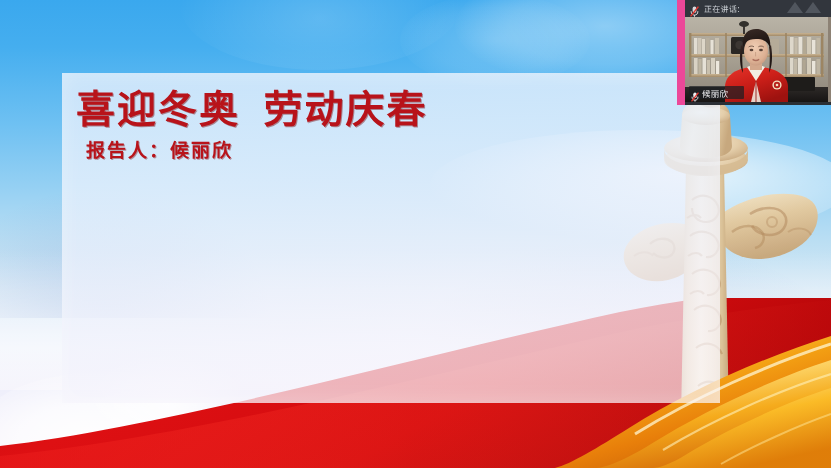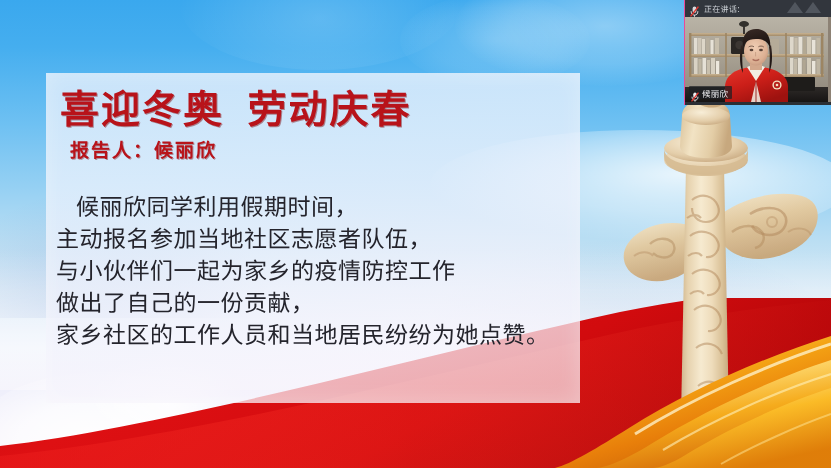--- a/index.html
+++ b/index.html
@@ -159,29 +159,30 @@
   .gold-ribbon {
     position: absolute;
     right: 0; bottom: 0;
     width: 330px; height: 150px;
     pointer-events: none;
   }
 
   
   .slide-panel {
     position: absolute;
-    left: 46px; top: 73px;
-    width: 534px; height: 330px;
+    left: 62px; top: 73px;
+    width: 658px; height: 330px;
     background: linear-gradient(170deg,
       rgba(226,238,252,.82) 0%,
       rgba(232,241,253,.80) 28%,
       rgba(240,242,252,.76) 58%,
       rgba(247,244,252,.72) 82%,
       rgba(250,247,253,.66) 100%);
     box-shadow: 0 0 22px rgba(255,255,255,.30) inset;
+    text-align: center;
   }
 
   .slide-title {
     position: absolute;
     left: 14px; top: 5px;
     font-family: "Liberation Serif", "DejaVu Serif", serif;
     font-weight: bold;
     font-size: 39px;
     letter-spacing: 2px;
     color: #b8131a;
@@ -213,21 +214,21 @@
   }
   .slide-body .line { white-space: pre; }
   .slide-body .line.indent { padding-left: 20px; }
 
   
   .video-panel {
     position: absolute;
     right: 0; top: 0;
     width: 146px; height: 105px;
     background: #2b2f35;
-    border-left: 1px solid #ec4899;
+    border-left: 8px solid #ec4899;
   }
 
   .video-header {
     position: relative;
     height: 17px;
     background: #32363d;
     display: flex;
     align-items: center;
     padding-left: 5px;
     box-sizing: border-box;
@@ -265,21 +266,21 @@
     overflow: hidden;
     background: #8d8275;
   }
 
   .name-badge {
     position: absolute;
     left: 4px; bottom: 3px;
     height: 13px;
     display: flex;
     align-items: center;
-    padding: 0 4px 0 2px;
+    padding: 0 16px 0 2px;
     background: rgba(28,30,34,.72);
     border-radius: 1px;
   }
   .nb-mic {
     width: 8px; height: 10px;
     margin-right: 3px;
     flex: 0 0 auto;
   }
   .nb-text {
     font-size: 8.5px;
@@ -431,27 +432,20 @@
     <path d="M330,26 C268,46 192,80 134,116" fill="none" stroke="#fff6d2" stroke-width="3" opacity=".75"></path>
     <path d="M330,56 C278,72 212,102 162,132" fill="none" stroke="#fff2bd" stroke-width="2.2" opacity=".6"></path>
     <path d="M330,96 C296,108 252,128 220,146" fill="none" stroke="#ffe79a" stroke-width="2" opacity=".5"></path>
   </svg>
 
   <div class="slide-panel">
     <div class="slide-title">喜迎冬奥  劳动庆春</div>
 
     <div class="slide-subtitle">报告人：候丽欣</div>
 
-    <div class="slide-body">
-      <div class="line indent">候丽欣同学利用假期时间，</div>
-      <div class="line">主动报名参加当地社区志愿者队伍，</div>
-      <div class="line">与小伙伴们一起为家乡的疫情防控工作</div>
-      <div class="line">做出了自己的一份贡献，</div>
-      <div class="line">家乡社区的工作人员和当地居民纷纷为她点赞。</div>
-    </div>
   </div>
 
   <div class="video-panel">
 
     <div class="video-header">
       <span class="vh-mic">
         <svg viewBox="0 0 9 11" width="9" height="11">
           <rect x="2.6" y="0.6" width="3.8" height="6.2" rx="1.9" fill="#d8d8dc"></rect>
           <path d="M1.1,5.2 C1.1,8.0 2.6,9.1 4.5,9.1 C6.4,9.1 7.9,8.0 7.9,5.2" fill="none" stroke="#d8d8dc" stroke-width="1"></path>
           <rect x="4.1" y="9" width="0.9" height="1.8" fill="#d8d8dc"></rect>

